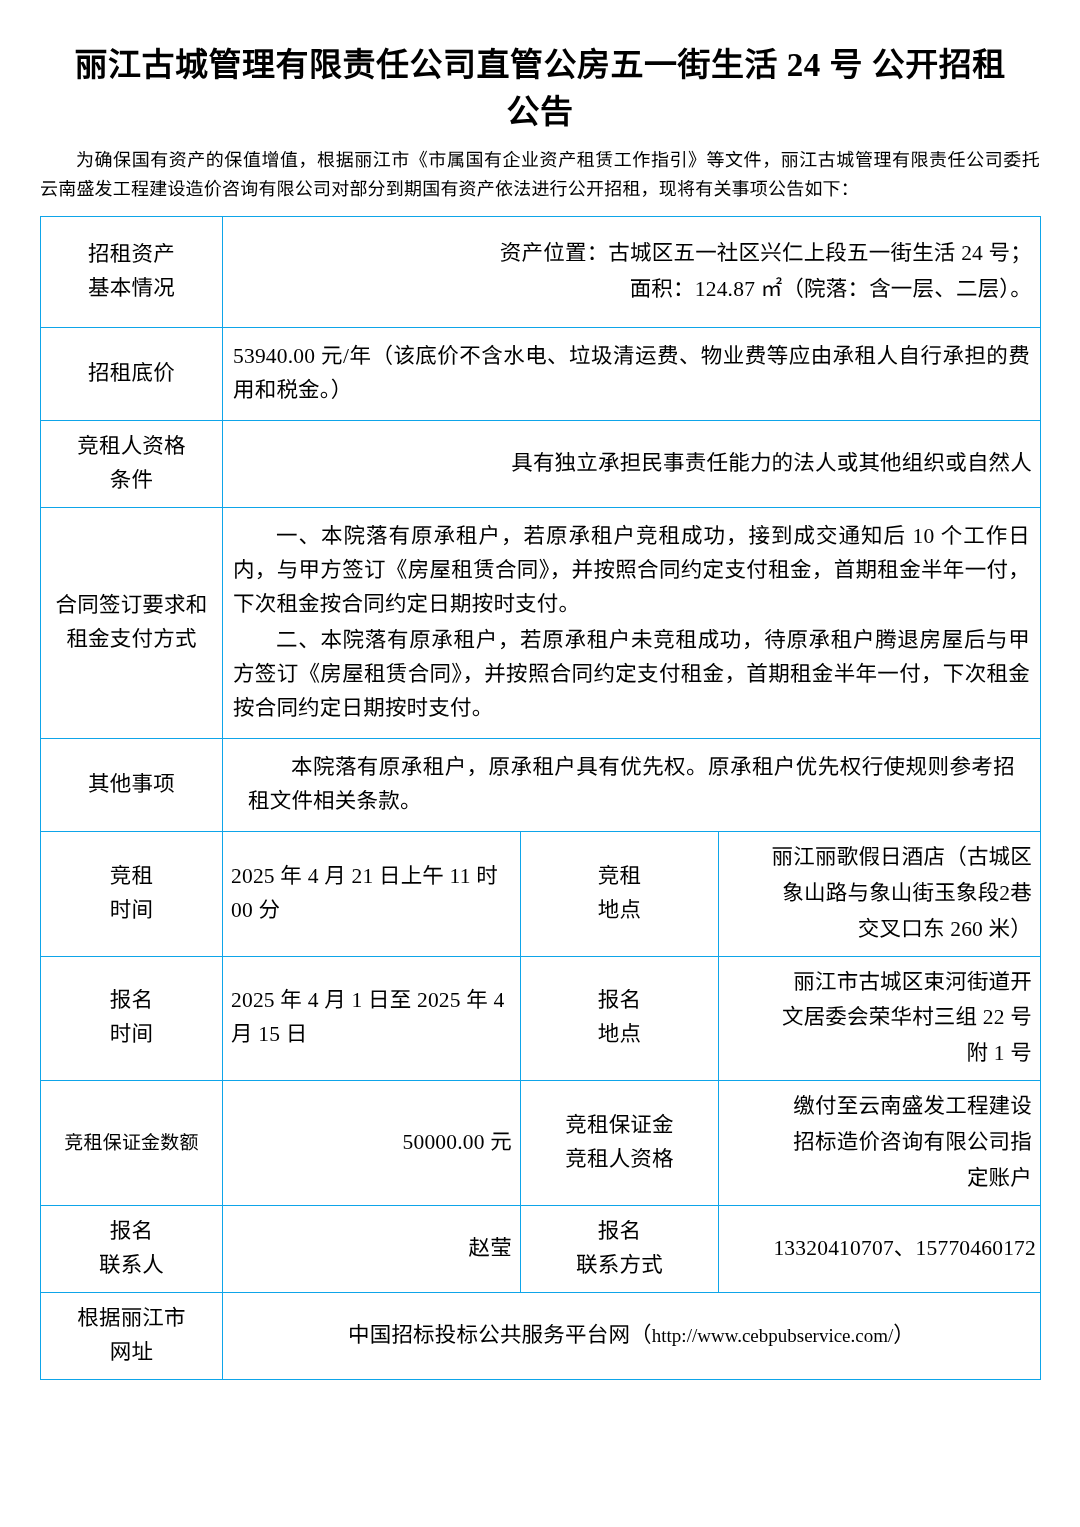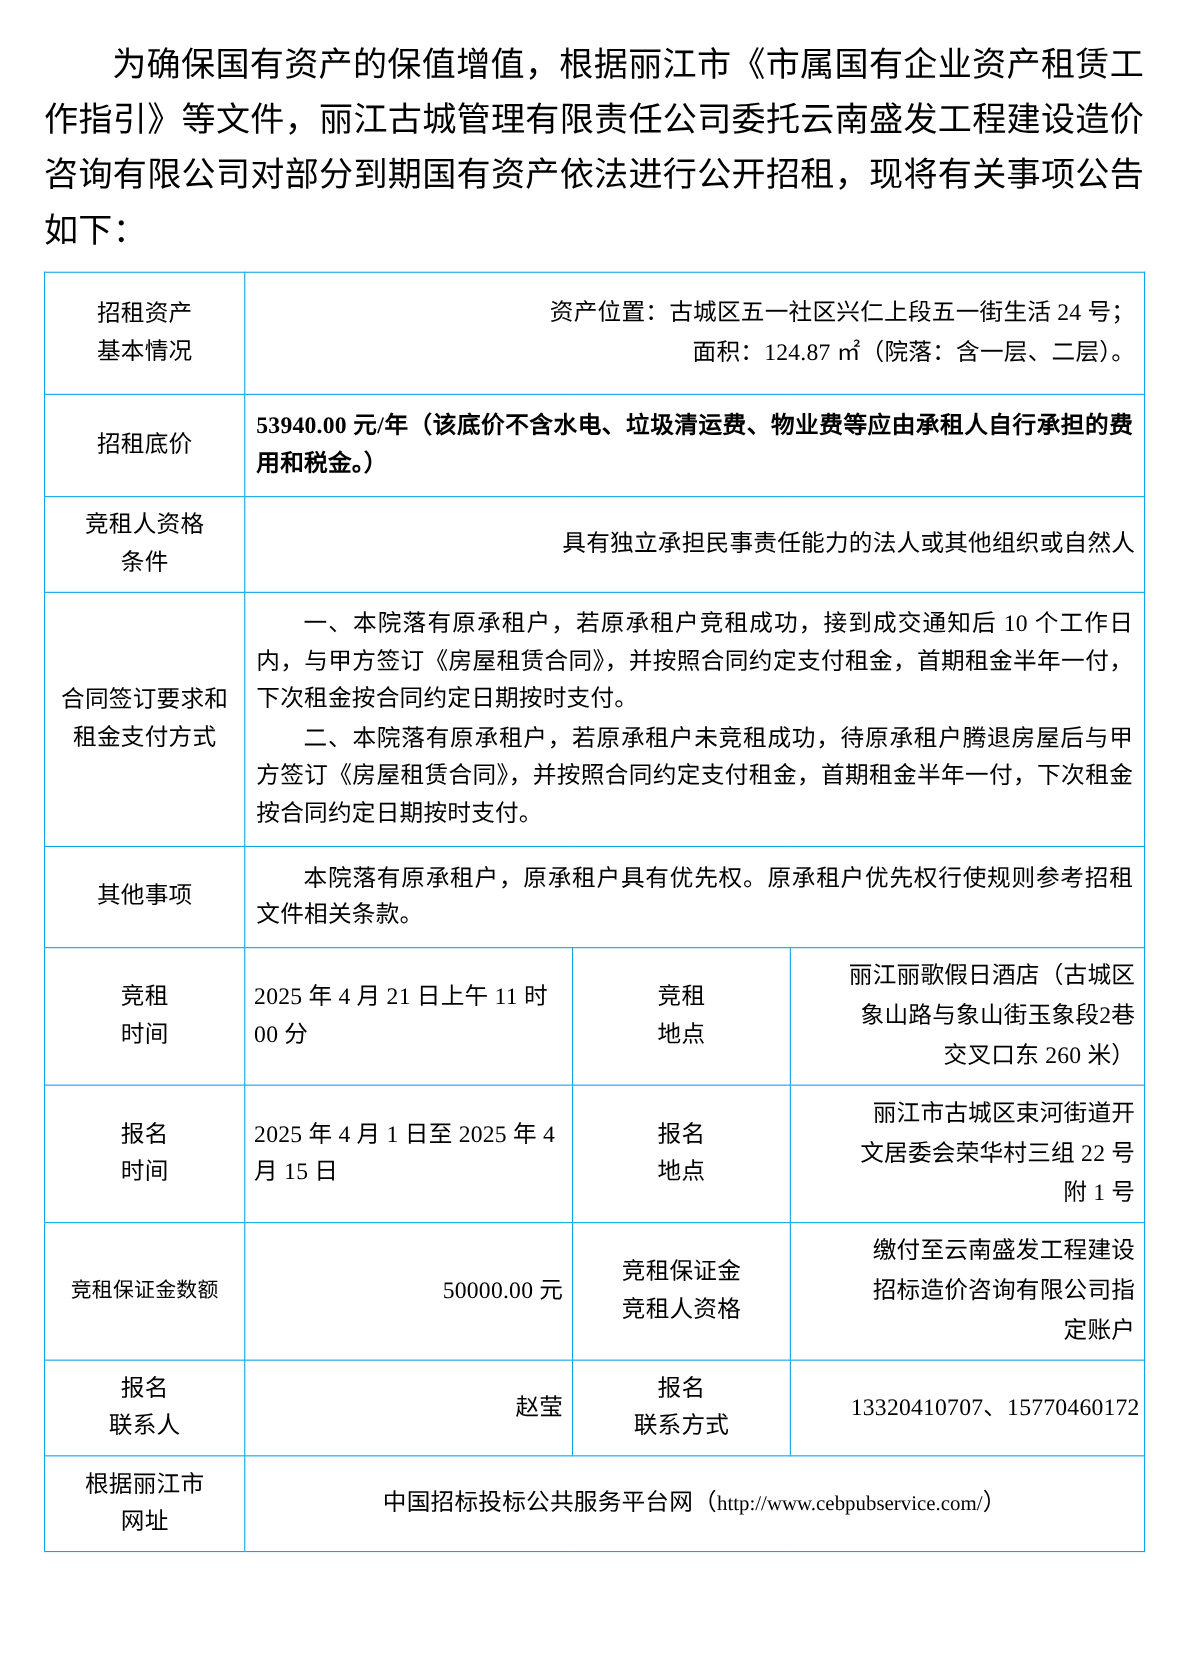--- a/index.html
+++ b/index.html
@@ -25,21 +25,21 @@
   .doc-title {
     text-align: center;
     font-size: 33px;
     font-weight: bold;
     line-height: 1.42;
     letter-spacing: 0.5px;
     margin: 8px 18px 10px 18px;
     font-family: "Liberation Serif", "DejaVu Serif", serif;
   }
   .intro {
-    font-size: 31px;
+    font-size: 18px;
     line-height: 1.62;
     text-align: justify;
     text-justify: inter-ideograph;
     text-indent: 2em;
     margin: 0 0 12px 0;
     letter-spacing: 0.2px;
   }
   table.main-table {
     width: 1000px;
     border-collapse: collapse;
@@ -90,20 +90,24 @@
   col.c1 { width: 182px; }
   col.c2 { width: 298px; }
   col.c3 { width: 198px; }
   col.c4 { width: 322px; }
 </style>
 </head>
 <body>
 
 <div class="page">
 
+  <h1 class="doc-title">
+    <span class="ln">丽江古城管理有限责任公司直管公房五一街生活 24 号</span>
+    <span class="ln">公开招租公告</span>
+  </h1>
 
   <p class="intro">为确保国有资产的保值增值，根据丽江市《市属国有企业资产租赁工作指引》等文件，丽江古城管理有限责任公司委托云南盛发工程建设造价咨询有限公司对部分到期国有资产依法进行公开招租，现将有关事项公告如下：</p>
 
   <table class="main-table">
     <colgroup>
       <col class="c1">
         <col class="c2">
         <col class="c3">
         <col class="c4">
     </colgroup>
@@ -115,21 +119,21 @@
           <span class="ln">基本情况</span>
         </td>
         <td class="ctr" colspan="3" style="padding:20px 8px;">
           <div class="para">资产位置：古城区五一社区兴仁上段五一街生活 24 号；</div>
           <div class="para">面积：124.87 ㎡（院落：含一层、二层）。</div>
         </td>
       </tr>
 
       <tr>
         <td class="lbl">招租底价</td>
-        <td class="just" colspan="3" style="padding:12px 10px;font-weight:bold;">53940.00 元/年（该底价不含水电、垃圾清运费、物业费等应由承租人自行承担的费用和税金。）</td>
+        <td class="just" colspan="3" style="padding:12px 10px;">53940.00 元/年（该底价不含水电、垃圾清运费、物业费等应由承租人自行承担的费用和税金。）</td>
       </tr>
 
       <tr>
         <td class="lbl">
           <span class="ln">竞租人资格</span>
           <span class="ln">条件</span>
         </td>
         <td class="ctr" colspan="3" style="padding:16px 8px;">具有独立承担民事责任能力的法人或其他组织或自然人</td>
       </tr>
 
@@ -140,21 +144,21 @@
           <span class="ln">租金支付方式</span>
         </td>
         <td class="just" colspan="3" style="padding:12px 10px;">
           <div class="para indent">一、本院落有原承租户，若原承租户竞租成功，接到成交通知后 10 个工作日内，与甲方签订《房屋租赁合同》，并按照合同约定支付租金，首期租金半年一付，下次租金按合同约定日期按时支付。</div>
           <div class="para indent">二、本院落有原承租户，若原承租户未竞租成功，待原承租户腾退房屋后与甲方签订《房屋租赁合同》，并按照合同约定支付租金，首期租金半年一付，下次租金按合同约定日期按时支付。</div>
         </td>
       </tr>
 
       <tr>
         <td class="lbl">其他事项</td>
-        <td class="just indent" colspan="3" style="padding:12px 10px;">本院落有原承租户，原承租户具有优先权。原承租户优先权行使规则参考招租文件相关条款。</td>
+        <td class="just indent" colspan="3" style="padding:12px 25px;">本院落有原承租户，原承租户具有优先权。原承租户优先权行使规则参考招租文件相关条款。</td>
       </tr>
 
       <tr>
         <td class="lbl">
           <span class="ln">竞租</span>
           <span class="ln">时间</span>
         </td>
         <td class="cell-left">2025 年 4 月 21 日上午 11 时 00 分</td>
         <td class="lbl">
           <span class="ln">竞租</span>

